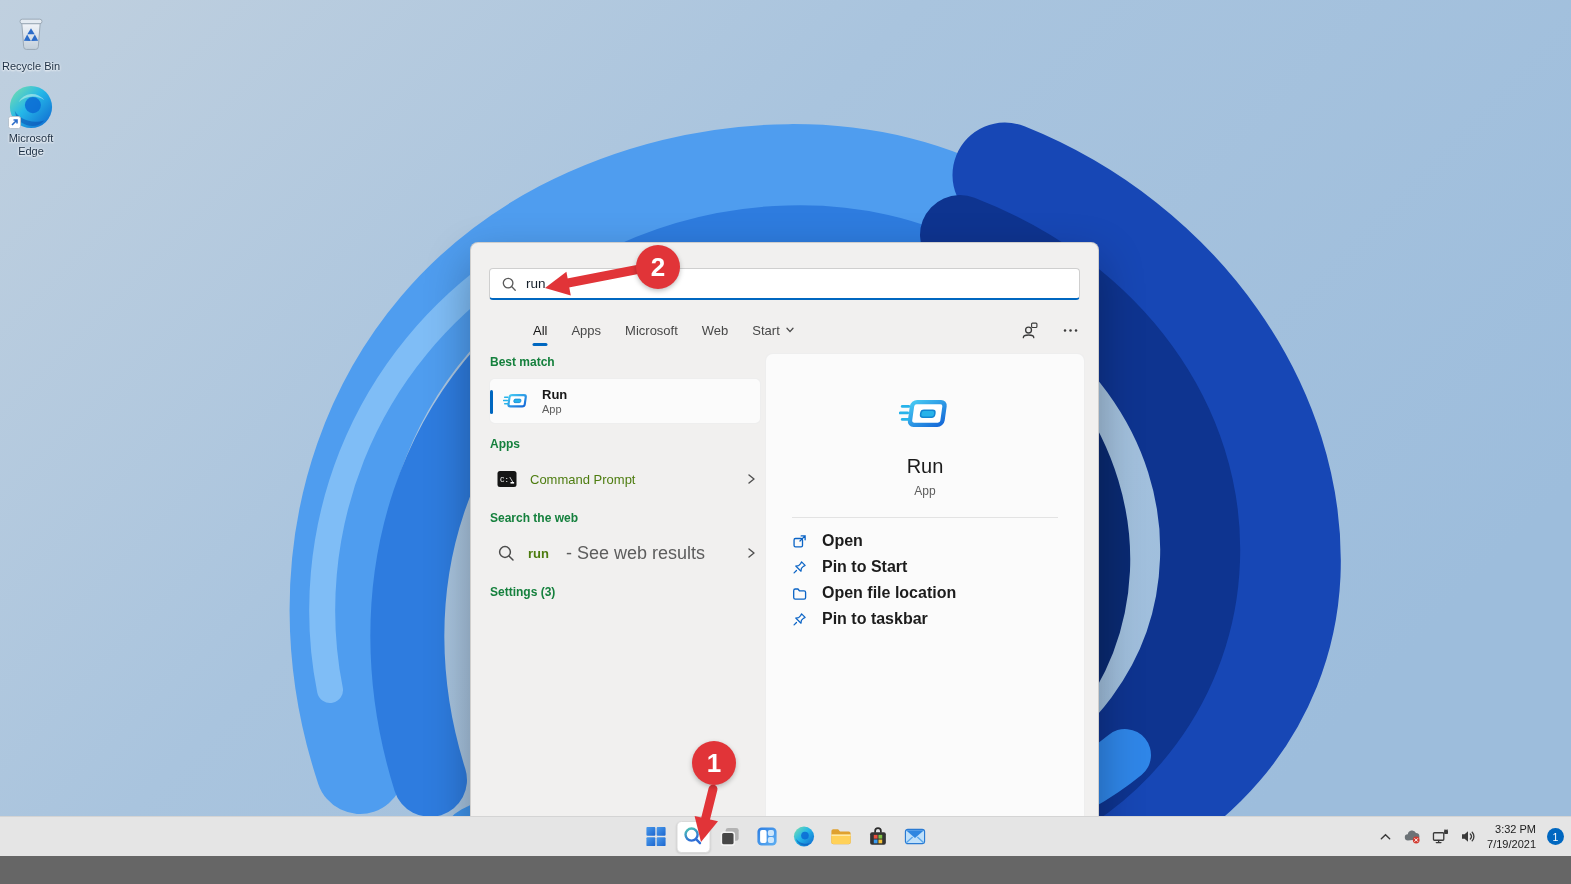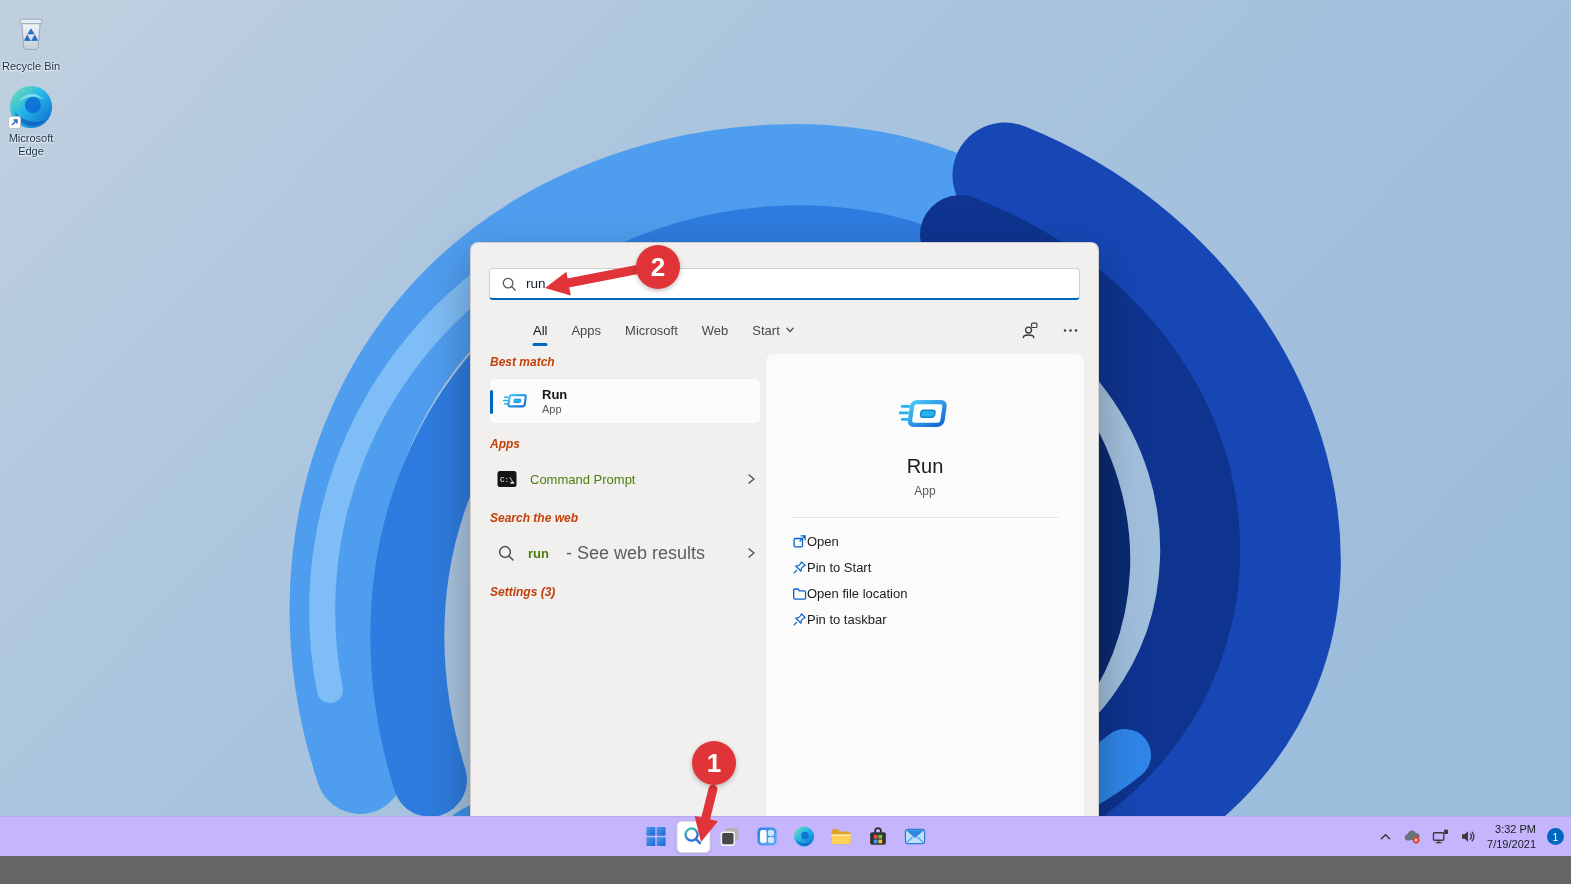--- a/index.html
+++ b/index.html
@@ -25,43 +25,43 @@
   .search-box input{border:none;outline:none;background:transparent;font-size:13.5px;color:#16202b;
     font-family:inherit;flex:1;padding:0;}
   .tabs-row{position:absolute;left:20px;right:20px;top:73px;height:28px;display:flex;align-items:center;gap:24px;margin-left:42px;}
   .tab{font-size:13px;color:#484848;position:relative;cursor:default;display:flex;align-items:center;gap:5px;}
   .tab.active{color:#171717;}
   .tab.active .tab-underline{position:absolute;left:50%;transform:translateX(-50%);bottom:-8px;width:15px;height:3px;
     border-radius:2px;background:#0067c0;}
   .tabs-right{margin-left:auto;display:flex;align-items:center;gap:24px;}
 
   .left-panel{position:absolute;left:18px;top:112px;width:272px;}
-  .sec-header{font-size:12px;font-weight:700;color:#c2410c;margin:13px 0 9px 1px;font-style:italic;}
+  .sec-header{font-size:12px;font-weight:700;color:#15803d;margin:13px 0 9px 1px;}
   .best-item{position:relative;display:flex;align-items:center;gap:13px;height:46px;background:#fbfbfb;
     border:1px solid rgba(0,0,0,.05);border-radius:6px;padding-left:11px;box-sizing:border-box;}
   .accent-bar{position:absolute;left:0;top:11px;width:3px;height:24px;border-radius:2px;background:#0067c0;}
   .bm-text{display:flex;flex-direction:column;gap:1px;}
   .bm-title{font-size:13px;color:#171717;font-weight:600;}
   .bm-sub{font-size:11px;color:#5d5d5d;}
   .row{display:flex;align-items:center;gap:13px;height:38px;padding:0 4px 0 8px;}
   .row-label{font-size:13px;color:#4d7c0f;}
   .row-note{font-size:18px;color:#5d5d5d;margin-left:4px;}
   .row .chev{margin-left:auto;display:flex;}
 
   .detail-card{position:absolute;left:294px;top:110px;width:320px;height:474px;background:#fbfbfb;
     border:1px solid rgba(0,0,0,.05);border-radius:8px;box-sizing:border-box;}
   .dc-icon{display:flex;justify-content:center;margin-top:34px;}
   .dc-title{font-size:20px;color:#1b1b1b;text-align:center;margin-top:15px;}
   .dc-sub{font-size:12px;color:#5d5d5d;text-align:center;margin-top:6px;}
   .dc-div{border-top:1px solid #e3e3e3;margin:19px 26px 10px 26px;}
   .dc-actions{padding:0 26px;display:flex;flex-direction:column;}
-  .dc-action{display:flex;align-items:center;height:26px;font-size:13px;color:#1c1c1c;}
+  .dc-action{display:flex;align-items:center;gap:15px;height:26px;font-size:16px;color:#1c1c1c;font-weight:bold;}
 
   
-  .taskbar{position:absolute;left:0;right:0;bottom:0;height:40px;background:#c4b5fd;
+  .taskbar{position:absolute;left:0;right:0;bottom:0;height:40px;background:#e5e5e5;
     border-top:1px solid rgba(0,0,0,.07);box-sizing:border-box;}
   .tb-center{position:absolute;left:50%;top:50%;transform:translate(-50%,-50%);display:flex;align-items:center;gap:3px;}
   .tb-btn{width:34px;height:32px;border-radius:5px;display:flex;align-items:center;justify-content:center;box-sizing:border-box;}
   .tb-btn.active{background:#fff;border:1px solid #dadada;box-shadow:0 1px 2px rgba(0,0,0,.10);}
   .tray{position:absolute;right:7px;top:0;height:100%;display:flex;align-items:center;gap:11px;}
   .clock{text-align:right;font-size:11px;color:#1b1b1b;line-height:1.35;}
   .tray-badge{width:17px;height:17px;border-radius:50%;background:#0067c0;color:#fff;font-size:10.5px;
     display:flex;align-items:center;justify-content:center;}
 
   

